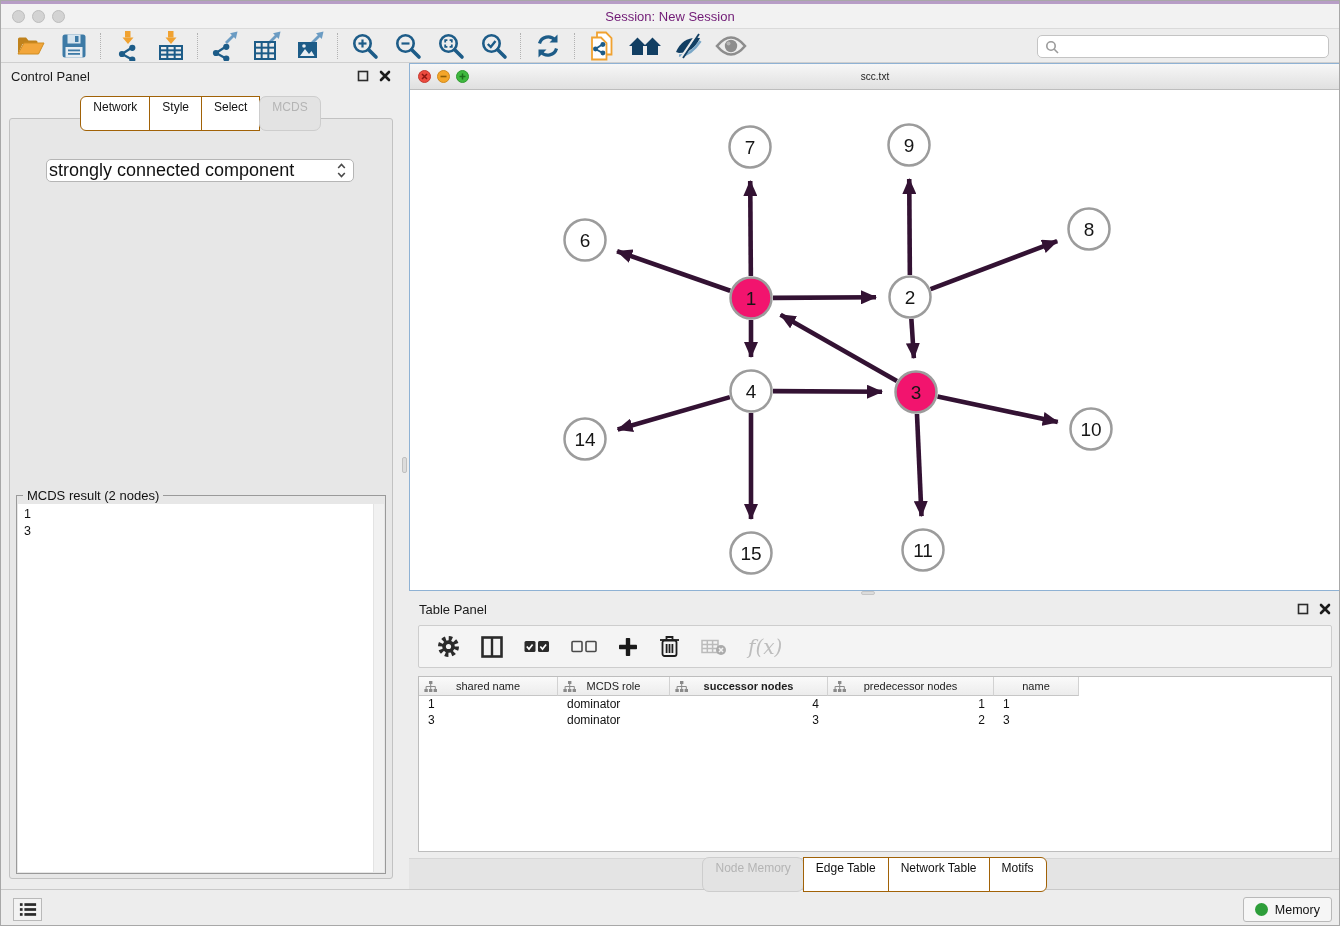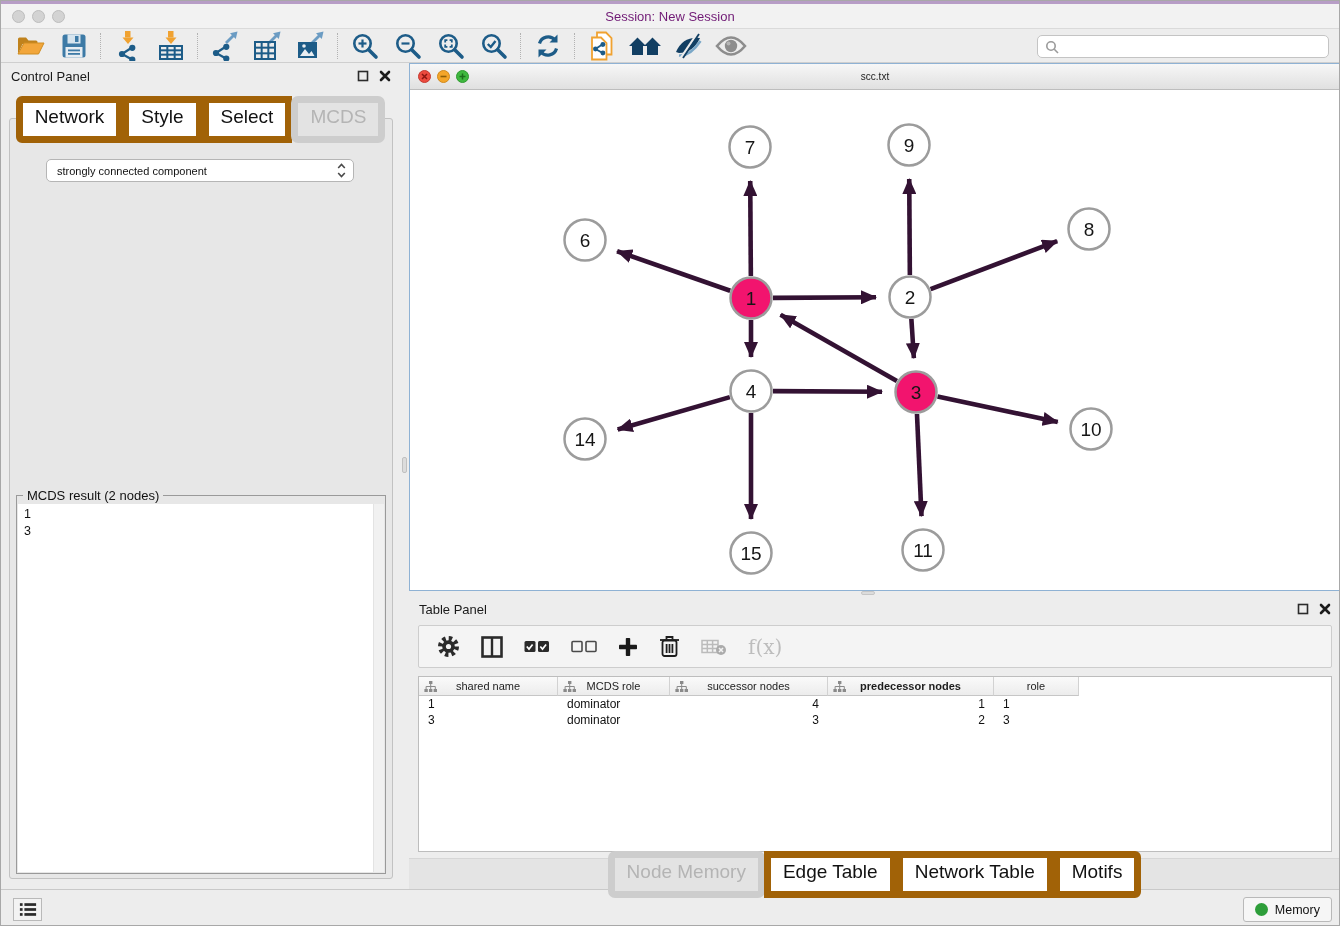--- a/index.html
+++ b/index.html
@@ -16,27 +16,27 @@
 .tb-sep{width:1px;height:26px;border-left:1px dotted #b2b2b2;margin:0 5px}
 .search-wrap{position:absolute;right:10px;top:6px;width:292px;height:23px;background:#fff;border:1px solid #c4c4c4;border-radius:5px;display:flex;align-items:center;padding:0 7px}
 .search-wrap input{border:none;outline:none;flex:1;font-size:12px;background:transparent;margin-left:5px;font-family:inherit}
 
 .control-panel{position:absolute;left:0;top:62px;width:400px;height:826px;background:#ededed}
 .panel-head{position:relative;height:26px}
 .panel-title{position:absolute;left:10px;top:6px;font-size:13px;color:#1a1a1a}
 .panel-btns{position:absolute;right:10px;top:7px;display:flex;gap:10px;align-items:center}
 .tabs{display:flex;justify-content:center;position:relative;z-index:2}
 .cp-tabs{margin-top:7px}
-.tab{background:#fff;border:7px solid #a16207;margin-left:-1px;padding:3px 12px 8px;font-size:19px;color:#111;white-space:nowrap}
+.tab{background:#fff;border:1px solid #a16207;margin-left:-1px;padding:3px 12px 16px;font-size:12px;color:#111;white-space:nowrap}
 .tab:first-child{border-radius:6px 0 0 6px}
 .tab:last-child{border-radius:0 6px 6px 0}
 .tab.sel{background:#e3e3e3;color:#b4b4b4;border-color:#cdcdcd;border-radius:7px}
 .cp-content{position:absolute;left:8px;right:8px;top:55px;bottom:10px;background:#e7e7e7;border:1px solid #c2c2c2;border-radius:3px}
 .opt-label{position:absolute;top:20px;left:0;right:0;text-align:center;font-size:13px;color:#111}
-.dropdown{position:absolute;left:36px;right:38px;top:40px;height:23px;background:#fff;border:1px solid #b5b5b5;border-radius:5px;display:flex;align-items:center;font-size:11px;color:#111;padding-left:10px}
+.dropdown{position:absolute;left:36px;right:38px;top:40px;height:23px;background:#fff;border:1px solid #b5b5b5;border-radius:5px;display:flex;align-items:center;font-size:18px;color:#111;padding-left:2px}
 .dd-stepper{margin-left:auto;margin-right:7px;display:flex;align-items:center}
 .btn-row{position:absolute;top:73px;left:0;right:0;display:flex;justify-content:center;gap:15px}
 .btn{background:#fff;border:1px solid #b5b5b5;border-radius:5px;font-size:13px;color:#111;height:23px;display:flex;align-items:center;padding:0 16px}
 .result-group{position:absolute;left:6px;right:6px;top:376px;bottom:4px;border:1px solid #9a9a9a}
 .result-label{position:absolute;top:-8px;left:6px;background:#e7e7e7;padding:0 4px;font-size:13px;color:#111;z-index:1}
 .result-area{position:absolute;left:1px;right:1px;top:8px;bottom:1px;background:#fff;font-size:12.5px;line-height:17px;padding:2px 14px 0 6px;color:#111;overflow:hidden}
 .result-scroll{position:absolute;right:1px;top:8px;bottom:1px;width:11px;background:#f1f1f1;border-left:1px solid #e3e3e3}
 
 .vsplit{position:absolute;left:400px;top:62px;width:8px;height:826px;background:#ededed}
 .vsplit .grip{position:absolute;left:1px;top:394px;width:5px;height:16px;background:#dcdcdc;border:1px solid #c0c0c0;border-radius:2px}
@@ -46,21 +46,21 @@
 .net-frame{position:absolute;left:408px;top:62px;width:932px;height:528px;border:1px solid #8fb2d4;background:#fff}
 .nf-title{height:26px;background:linear-gradient(#f7f7f7,#e0e0e0);border-bottom:1px solid #bdbdbd;position:relative}
 .nf-lights{position:absolute;left:8px;top:6px;display:flex;gap:6px}
 .light{width:13px;height:13px;border-radius:50%;display:flex;align-items:center;justify-content:center}
 .nf-text{text-align:center;line-height:26px;font-size:10px;color:#222}
 #graph-svg{position:absolute;left:0;top:26px}
 
 .table-panel{position:absolute;left:408px;top:595px;width:932px;height:293px;background:#ededed}
 .tp-toolbar{position:absolute;left:9px;right:9px;top:29px;height:43px;background:#f4f4f4;border:1px solid #cdcdcd;border-radius:2px;display:flex;align-items:center;gap:21px;padding-left:18px}
 .tt-btn{display:flex;align-items:center;cursor:default}
-.fx{font-family:"DejaVu Serif","Liberation Serif",serif;font-size:20px;color:#bdbdbd}
+.fx{font-family:"DejaVu Serif","Liberation Serif",serif;font-style:italic;font-size:20px;color:#bdbdbd}
 .tbl{position:absolute;left:9px;right:9px;top:80px;bottom:37px;background:#fff;border:1px solid #bdbdbd;overflow:hidden}
 .thead{display:flex;height:19px}
 .th{position:relative;background:linear-gradient(#fafafa,#ececec);border-right:1px solid #d2d2d2;border-bottom:1px solid #c6c6c6;font-size:11px;color:#1d1d1d;display:flex;align-items:center;justify-content:center;flex:none}
 .th .tree{position:absolute;left:5px;top:4px}
 .trow{display:flex;height:16px;font-size:12px;color:#111}
 .td{padding:0 9px;line-height:16px;white-space:nowrap;overflow:hidden;flex:none}
 .td.r{text-align:right}
 .tp-tabstrip{position:absolute;left:0;right:0;bottom:0;height:31px;background:#e4e4e4;border-top:1px solid #d6d6d6;display:flex;align-items:center;justify-content:center}
 
 .statusbar{position:absolute;left:0;top:888px;width:1340px;height:38px;background:#ededed;border-top:1px solid #c9c9c9}
@@ -496,50 +496,50 @@
               <rect x="0.4" y="8" width="3.4" height="3"></rect>
               <rect x="5" y="8" width="3.4" height="3"></rect>
               <rect x="9.6" y="8" width="3.4" height="3"></rect>
             </g>
             <g stroke="#8a8a8a" stroke-width="1" fill="none">
               <path d="M6.7 3 V5.5 M2.1 8 V5.5 H11.3 V8 M6.7 5.5 V8"></path>
             </g>
           </svg>
           <span>MCDS role</span>
         </div>
-        <div class="th" style="width: 158px;">
+        <div class="th" style="width: 158px; font-weight: bold;">
           <svg class="tree" width="13" height="12" viewBox="0 0 13 12">
             <g fill="#8a8a8a">
               <rect x="5" y="0" width="3.4" height="3"></rect>
               <rect x="0.4" y="8" width="3.4" height="3"></rect>
               <rect x="5" y="8" width="3.4" height="3"></rect>
               <rect x="9.6" y="8" width="3.4" height="3"></rect>
             </g>
             <g stroke="#8a8a8a" stroke-width="1" fill="none">
               <path d="M6.7 3 V5.5 M2.1 8 V5.5 H11.3 V8 M6.7 5.5 V8"></path>
             </g>
           </svg>
           <span>successor nodes</span>
         </div>
-        <div class="th" style="width: 166px; font-weight: bold;">
+        <div class="th" style="width: 166px;">
           <svg class="tree" width="13" height="12" viewBox="0 0 13 12">
             <g fill="#8a8a8a">
               <rect x="5" y="0" width="3.4" height="3"></rect>
               <rect x="0.4" y="8" width="3.4" height="3"></rect>
               <rect x="5" y="8" width="3.4" height="3"></rect>
               <rect x="9.6" y="8" width="3.4" height="3"></rect>
             </g>
             <g stroke="#8a8a8a" stroke-width="1" fill="none">
               <path d="M6.7 3 V5.5 M2.1 8 V5.5 H11.3 V8 M6.7 5.5 V8"></path>
             </g>
           </svg>
           <span>predecessor nodes</span>
         </div>
         <div class="th" style="width: 85px;">
-          <span>role</span>
+          <span>name</span>
         </div>
       </div>
     <div id="tbody">
         <div class="trow">
           <div class="td" style="width: 139px;">1</div>
           <div class="td" style="width: 112px;">dominator</div>
           <div class="td r" style="width: 158px;">4</div>
           <div class="td r" style="width: 166px;">1</div>
           <div class="td" style="width: 85px;">1</div>
         </div>

